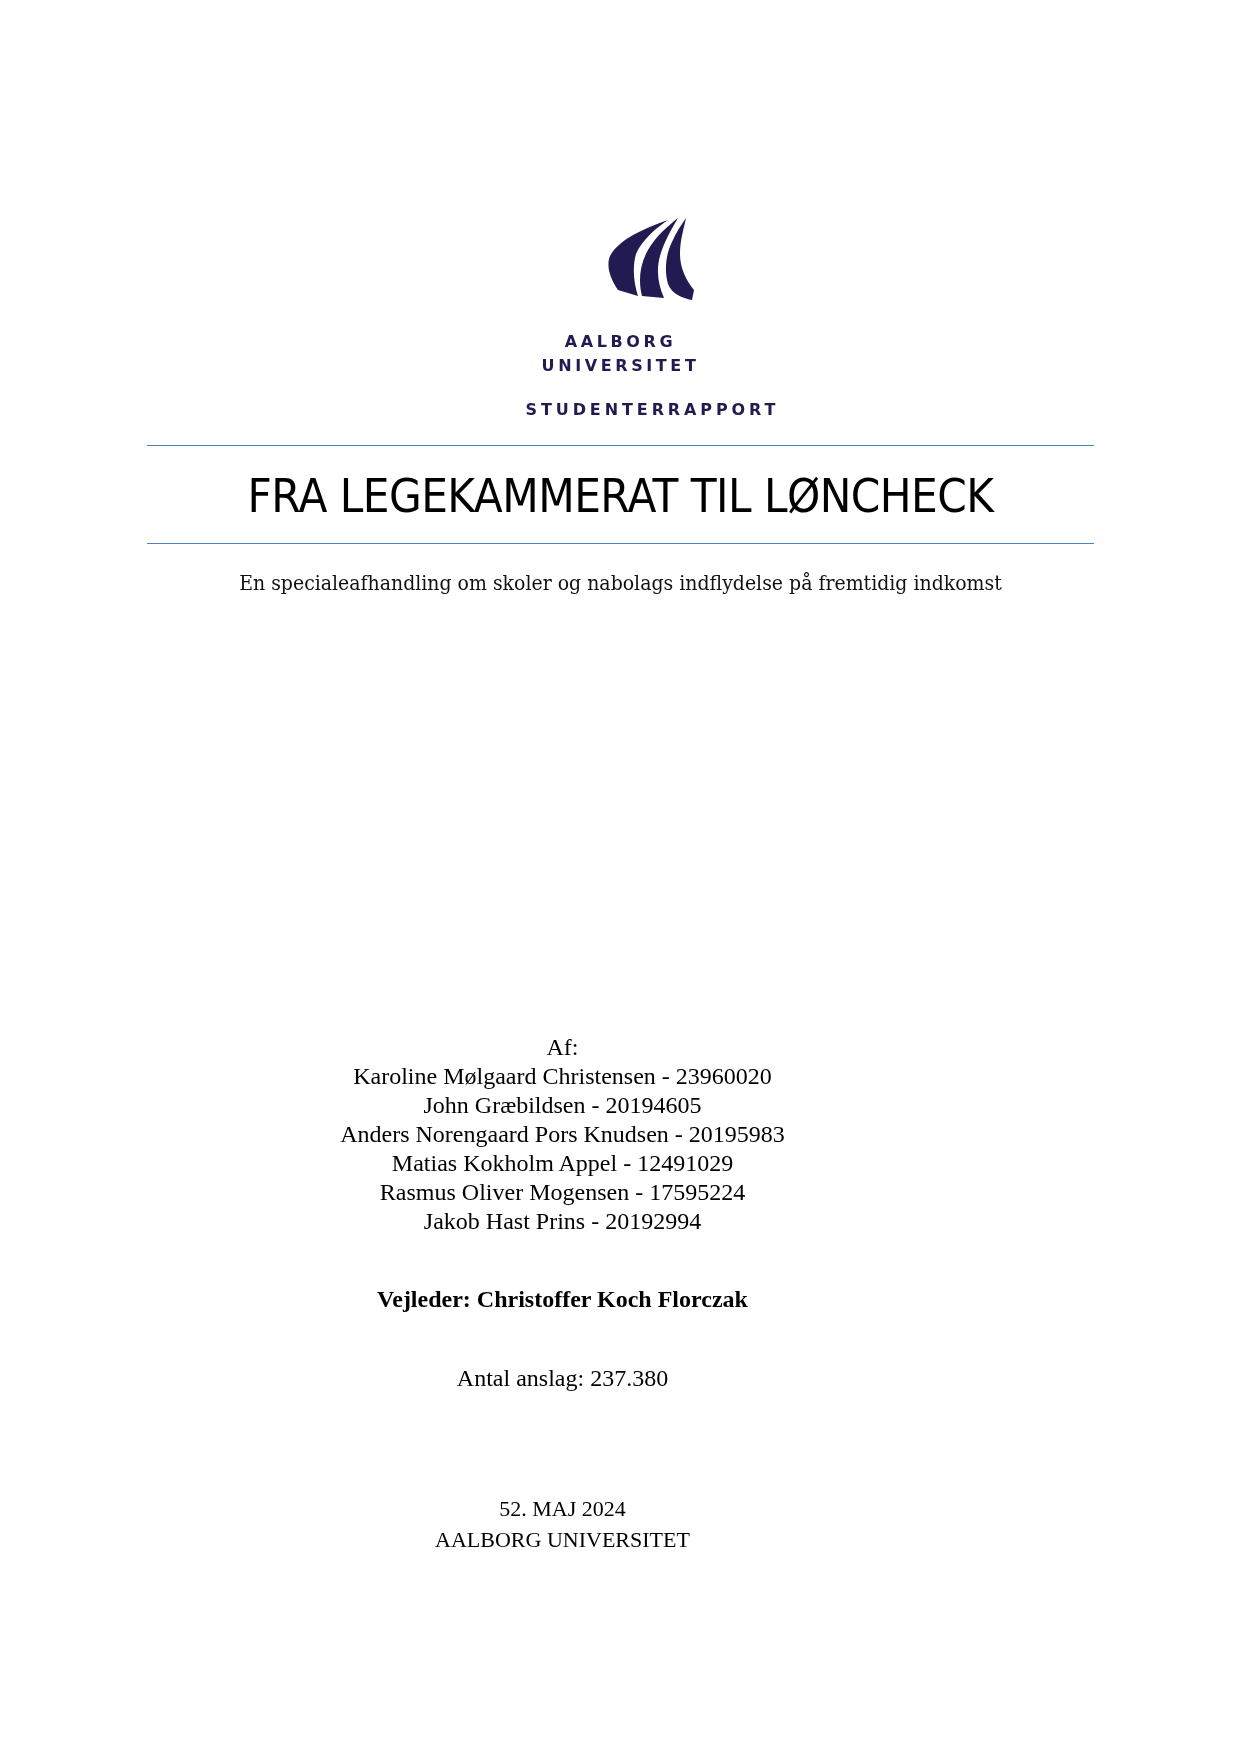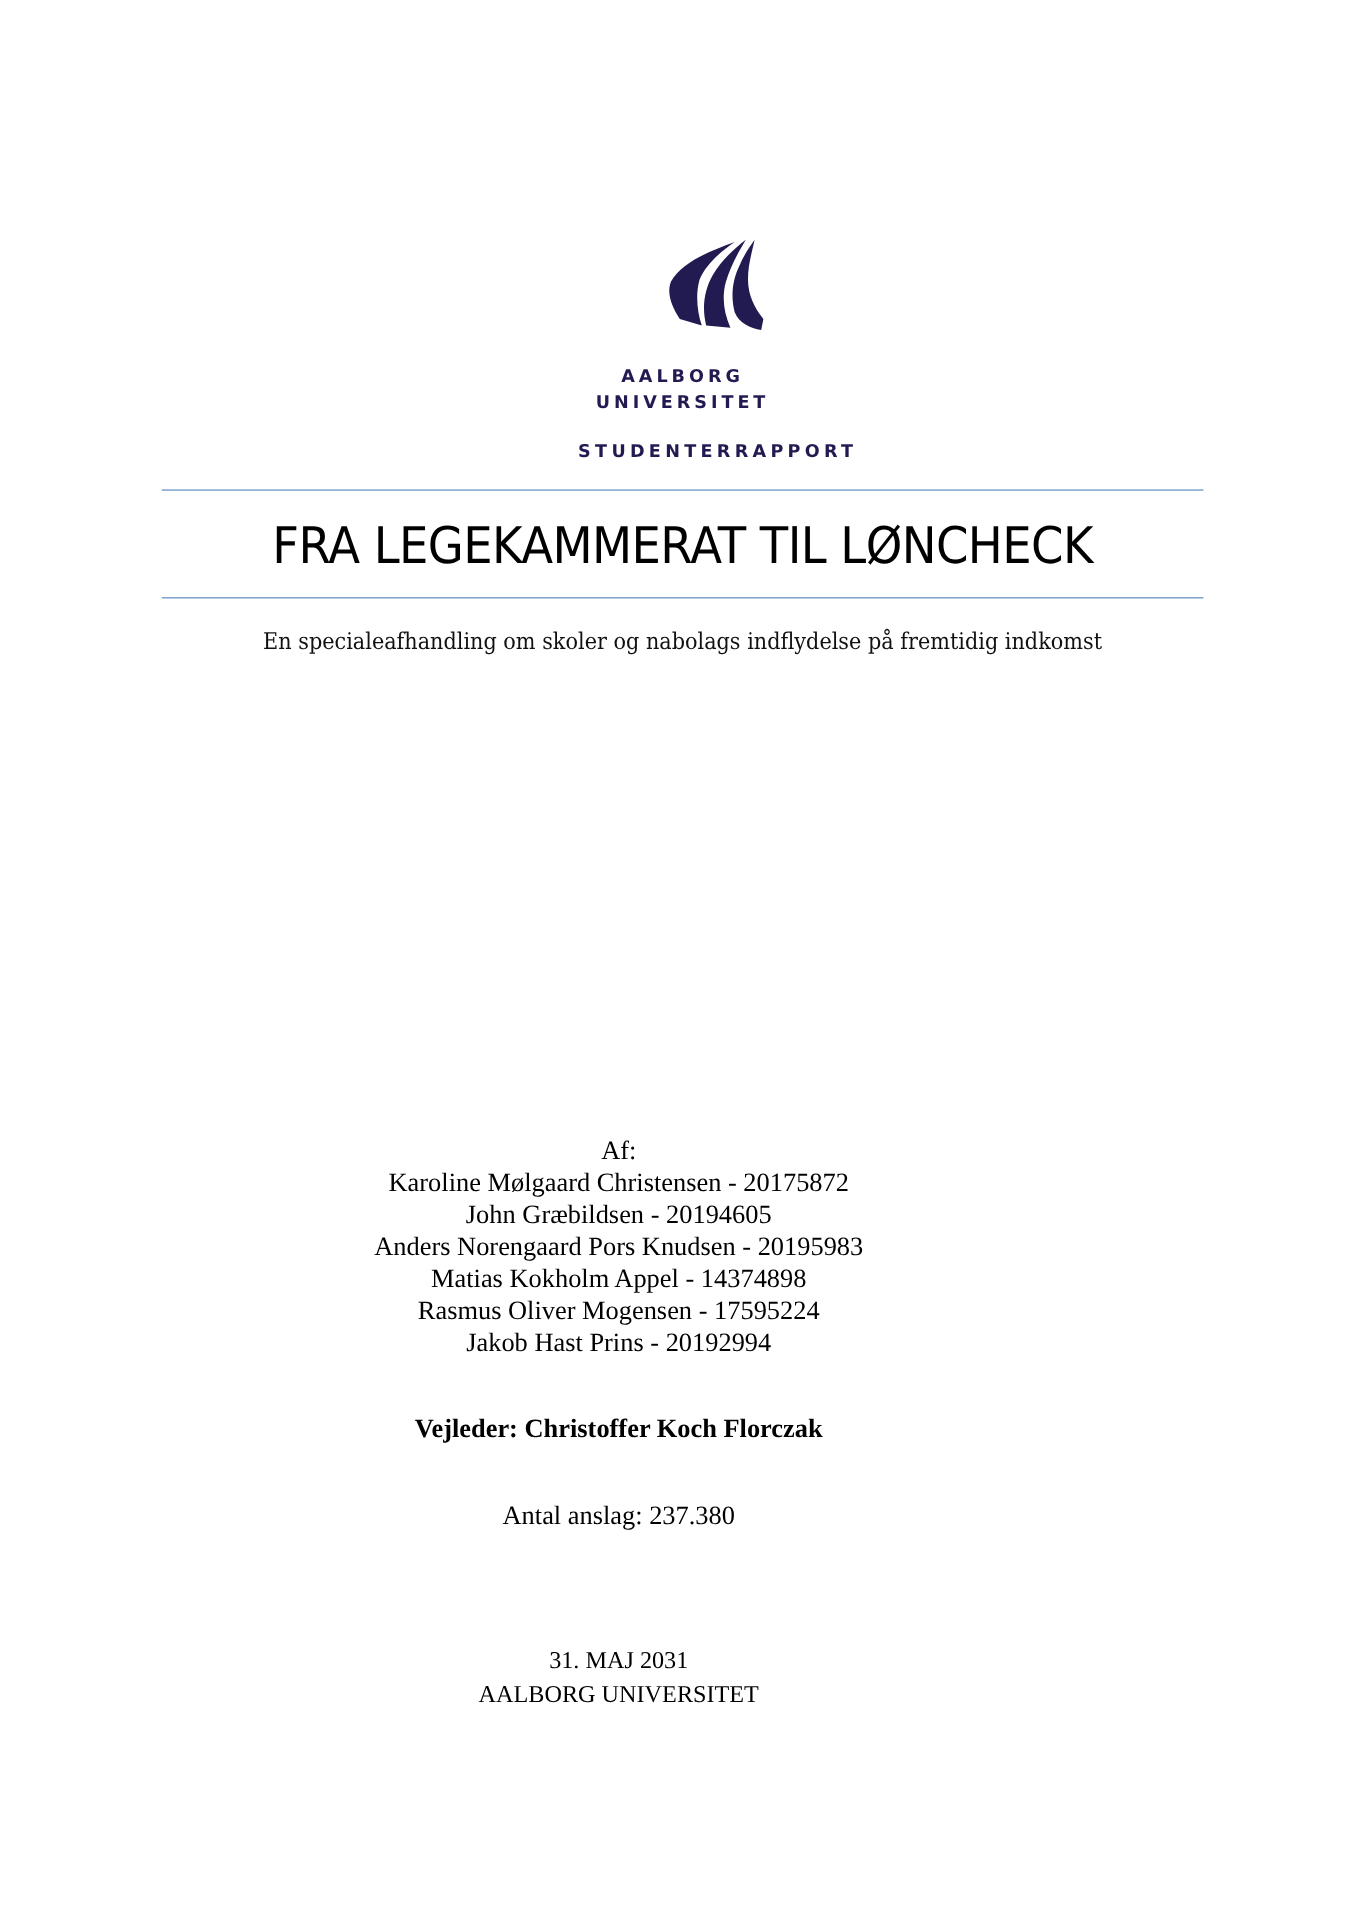--- a/index.html
+++ b/index.html
@@ -59,28 +59,28 @@
 <div class="abs logo-text logo-student">STUDENTERRAPPORT</div>
 
 <div class="abs rule rule-top"></div>
 <h1 class="abs title" style="margin:0;font-weight:normal;">FRA LEGEKAMMERAT TIL LØNCHECK</h1>
 <div class="abs rule rule-bottom"></div>
 
 <div class="abs subtitle">En specialeafhandling om skoler og nabolags indflydelse på fremtidig indkomst</div>
 
 <div class="abs serif-block authors">
   <span class="line">Af:</span>
-  <span class="line">Karoline Mølgaard Christensen - 20175872</span>
+  <span class="line">Karoline Mølgaard Christensen - 23960020</span>
   <span class="line">John Græbildsen - 20194605</span>
   <span class="line">Anders Norengaard Pors Knudsen - 20195983</span>
-  <span class="line">Matias Kokholm Appel - 14374898</span>
+  <span class="line">Matias Kokholm Appel - 12491029</span>
   <span class="line">Rasmus Oliver Mogensen - 17595224</span>
   <span class="line">Jakob Hast Prins - 20192994</span>
 </div>
 
 <div class="abs serif-block supervisor">Vejleder: Christoffer Koch Florczak</div>
 
 <div class="abs serif-block count">Antal anslag: 237.380</div>
 
 <div class="abs serif-block footer">
-  <span class="line">31. MAJ 2031</span>
+  <span class="line">52. MAJ 2024</span>
   <span class="line">AALBORG UNIVERSITET</span>
 </div>
 
 </body></html>

